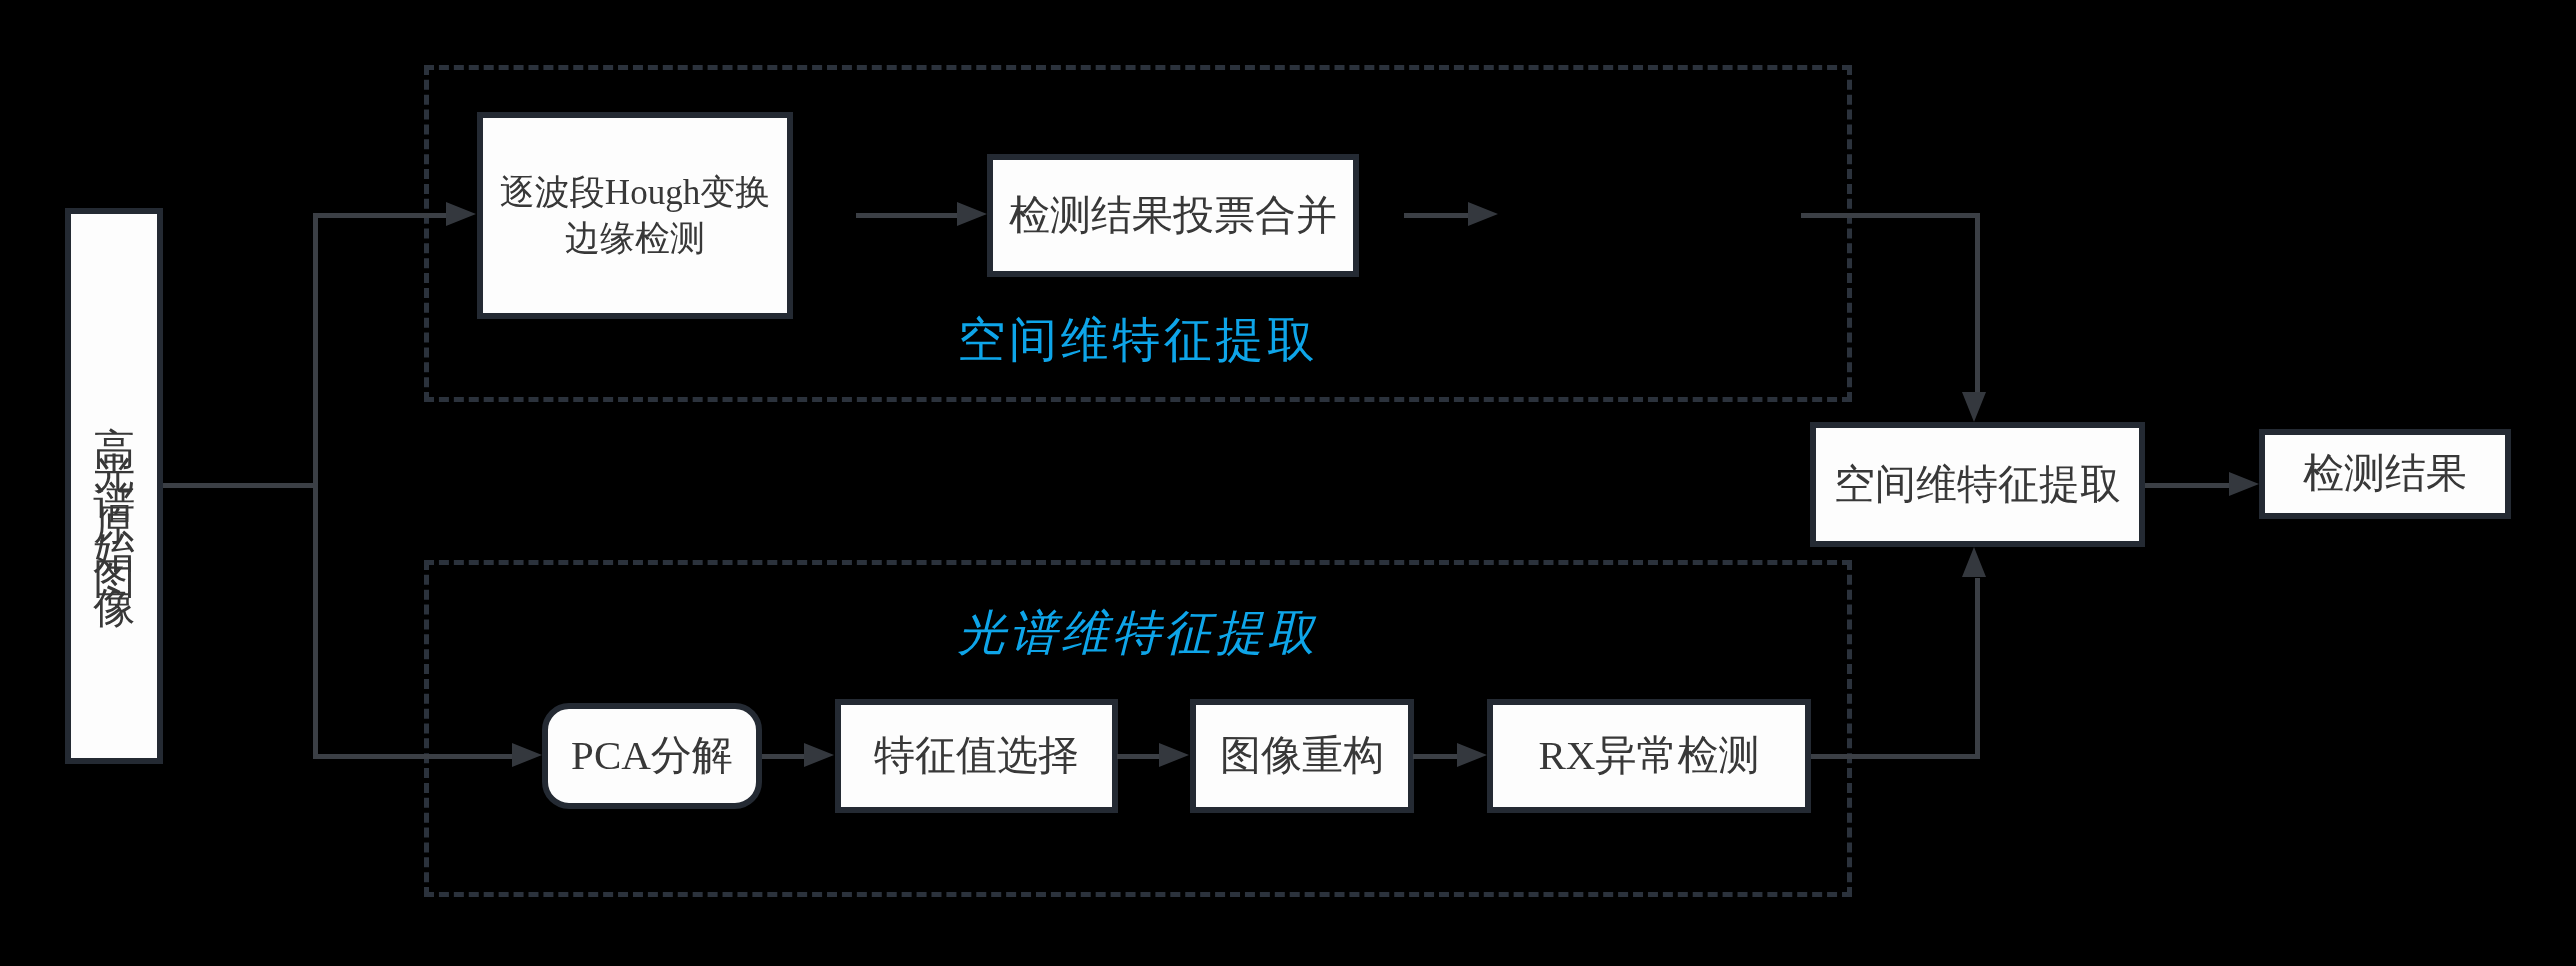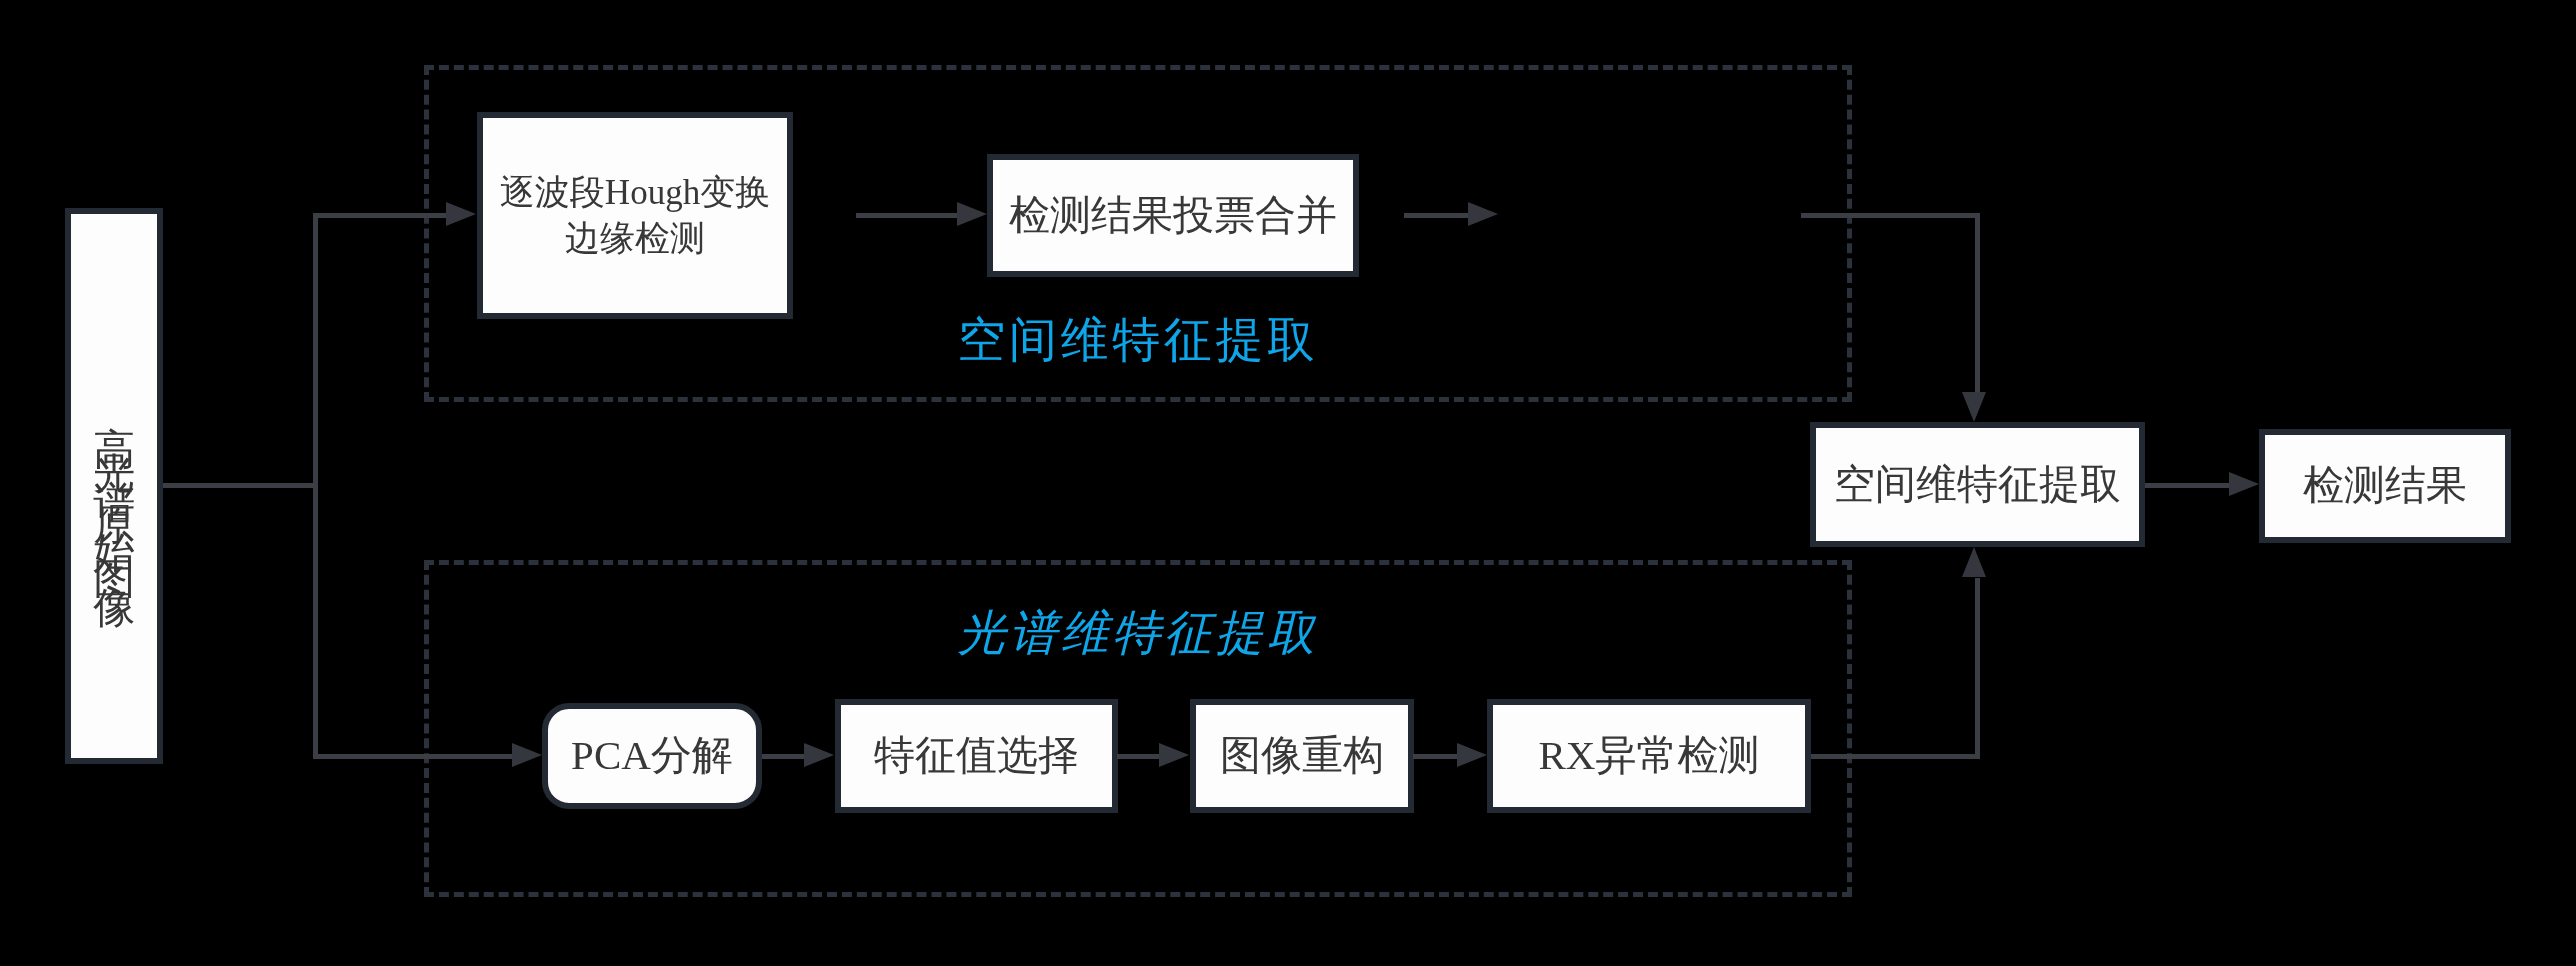--- a/index.html
+++ b/index.html
@@ -59,21 +59,21 @@
     font-size: 42px;
   }
   .node-hough     { left: 477px;  top: 112px; width: 316px; height: 207px; font-size: 35px; }
   .node-vote      { left: 987px; top: 154px; width: 372px; height: 123px; }
   .node-threshold { left: 1498px; top: 154px; width: 302px; height: 123px; }
   .node-pca       { left: 542px;  top: 703px; width: 220px; height: 106px; border-radius: 27px; }
   .node-eigen     { left: 835px;  top: 699px; width: 283px; height: 114px; }
   .node-recon     { left: 1190px; top: 699px; width: 224px; height: 114px; }
   .node-rx        { left: 1487px; top: 699px; width: 324px; height: 114px; }
   .node-fusion    { left: 1810px; top: 422px; width: 335px; height: 125px; }
-  .node-result    { left: 2259px; top: 429px; width: 252px; height: 114px; }
+  .node-result    { left: 2259px; top: 429px; width: 252px; height: 90px; }
 
   
   .line {
     position: absolute;
     background: #3b3f45;
   }
   .arrow { position: absolute; width: 0; height: 0; }
   .arrow-right { border-top: 12.5px solid transparent; border-bottom: 12.5px solid transparent; border-left: 30px solid #34383e; }
   .arrow-down  { border-left: 12.5px solid transparent; border-right: 12.5px solid transparent; border-top: 30px solid #34383e; }
   .arrow-up    { border-left: 12.5px solid transparent; border-right: 12.5px solid transparent; border-bottom: 30px solid #34383e; }

